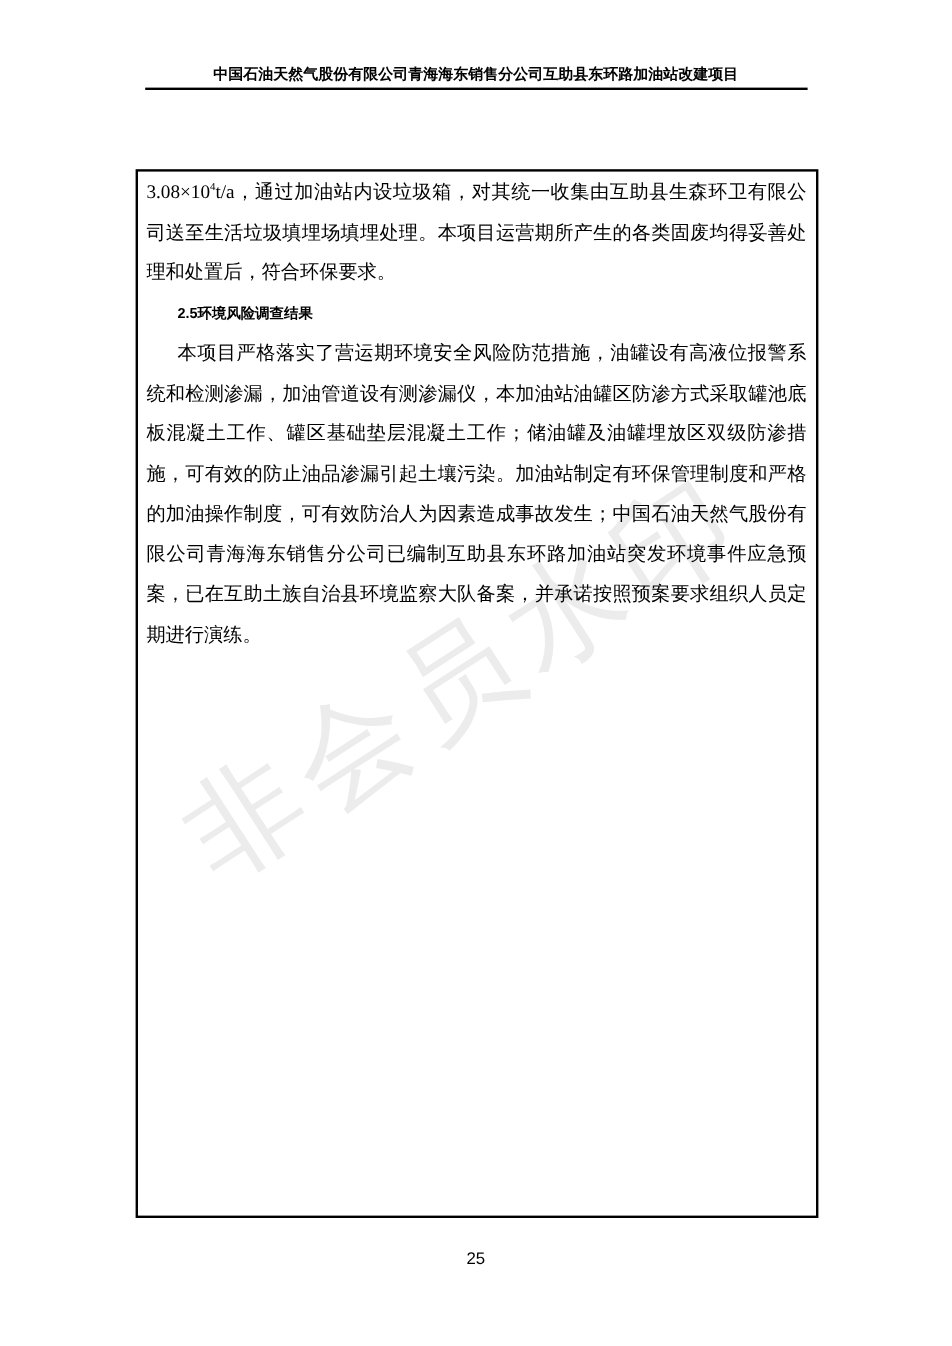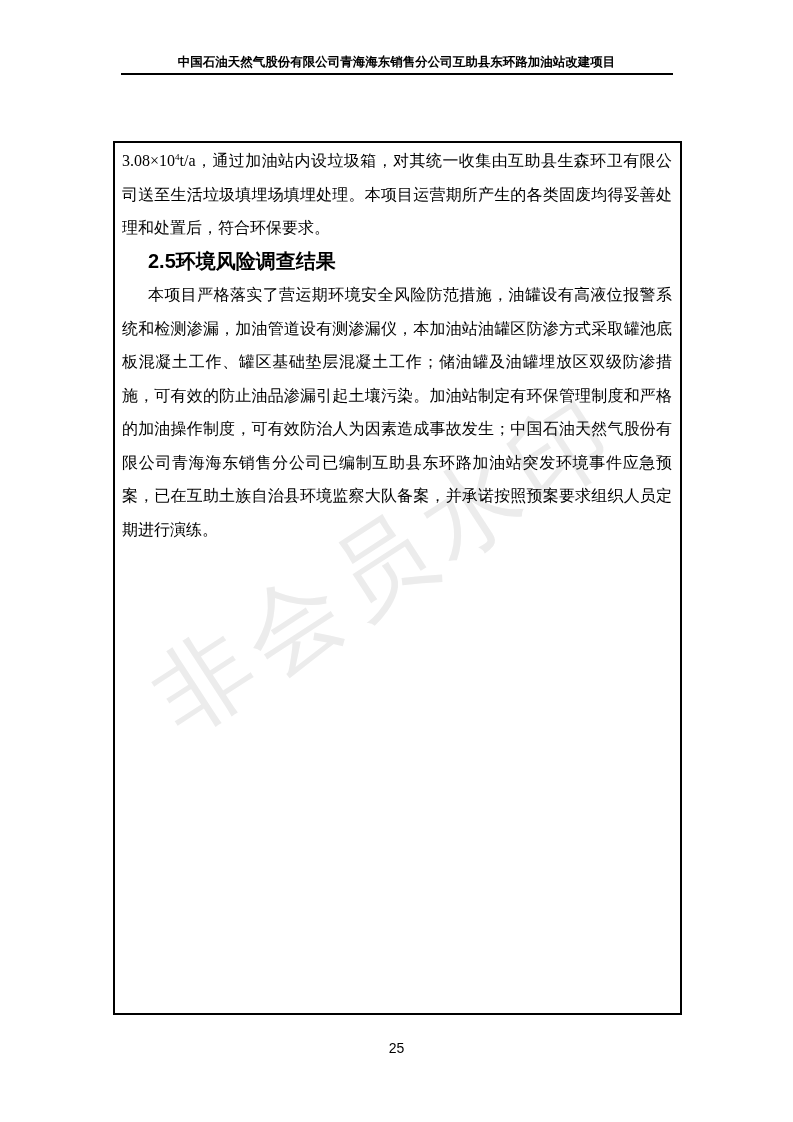--- a/index.html
+++ b/index.html
@@ -70,21 +70,21 @@
   .para {
     margin: 0;
   }
   .para.indent {
     text-indent: 26px;
   }
   .section-heading {
     margin: 0;
     padding-left: 26px;
     font-family: "Liberation Sans", "DejaVu Sans", sans-serif;
-    font-size: 20px;
+    font-size: 12px;
     font-weight: bold;
     line-height: 33.5px;
     color: #000000;
   }
   sup.sci-exp {
     font-size: 9px;
     line-height: 0;
     vertical-align: super;
   }
   .page-number {

